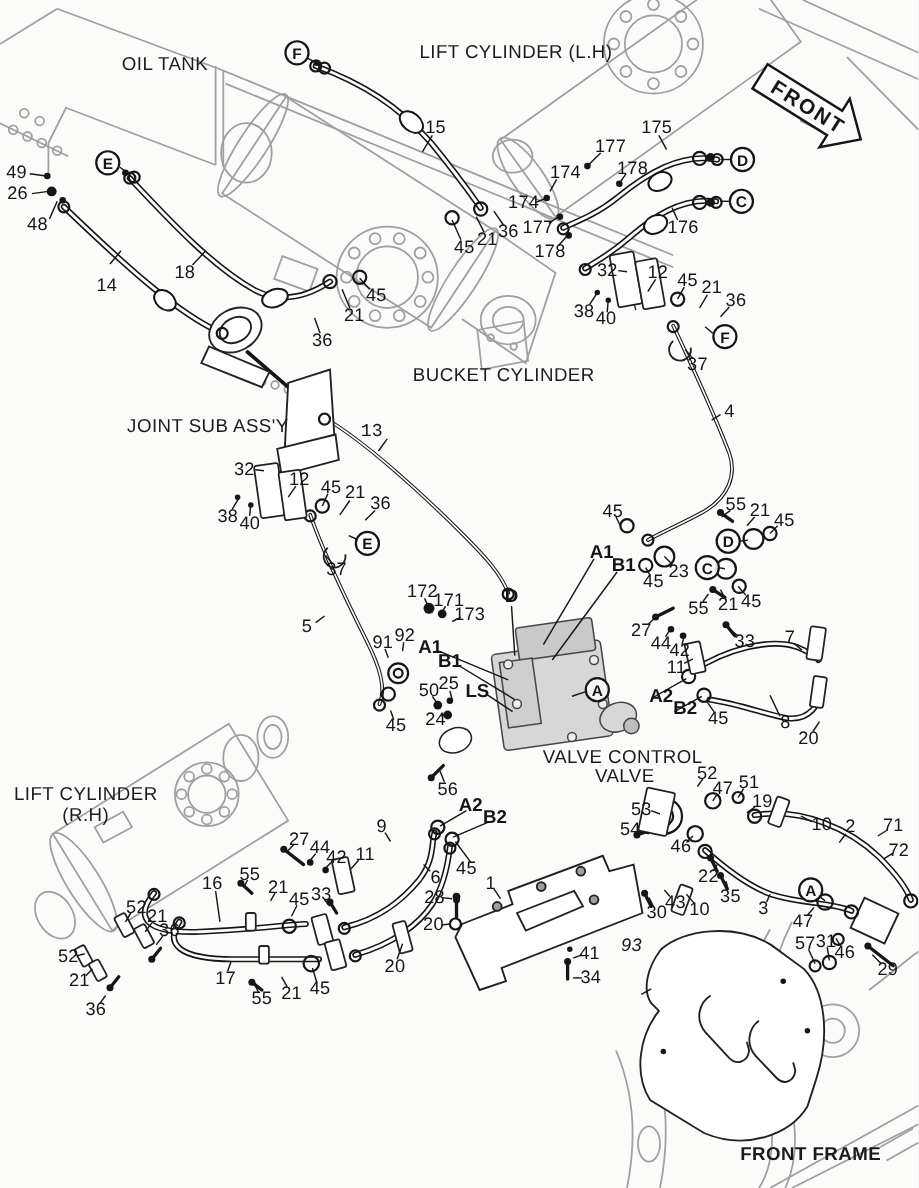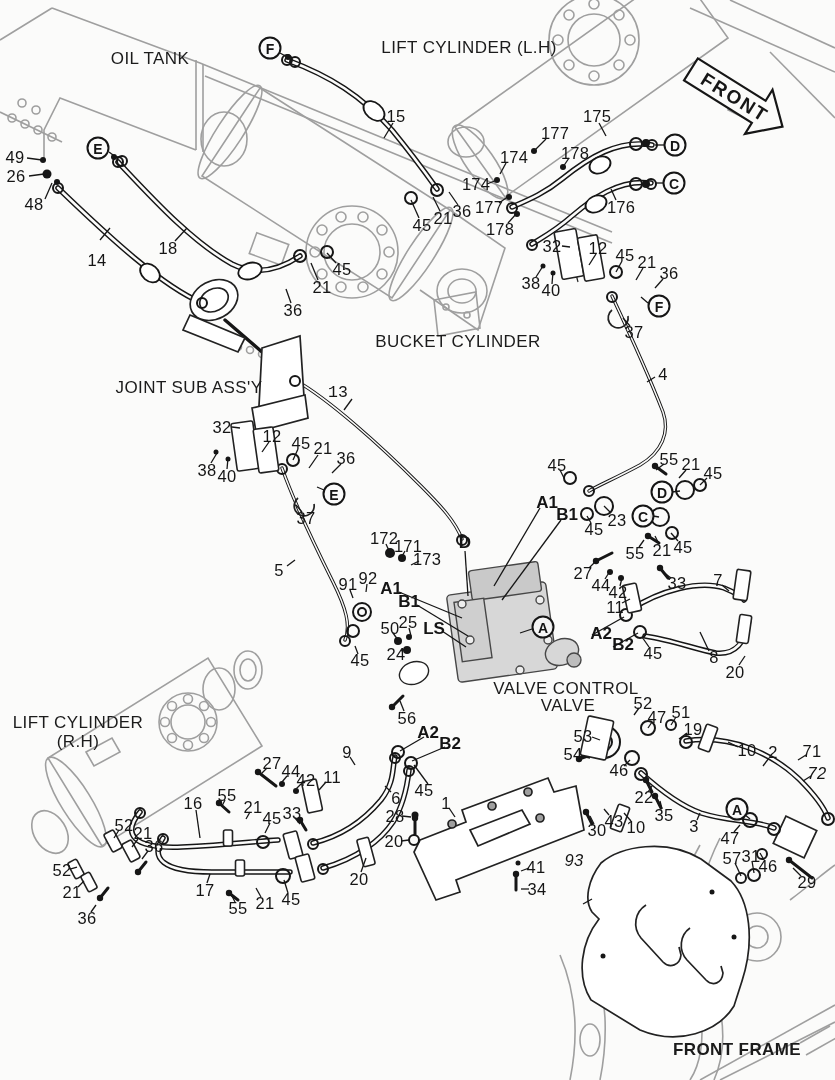--- a/index.html
+++ b/index.html
@@ -594,21 +594,21 @@
       <div class="lbl num" style="left: 573px; top: 754px;">54</div>
       <div class="lbl num" style="left: 619px; top: 770px;">46</div>
       <div class="lbl num" style="left: 644px; top: 797px;">22</div>
       <div class="lbl num" style="left: 664px; top: 815px;">35</div>
       <div class="lbl num" style="left: 597px; top: 830px;">30</div>
       <div class="lbl num" style="left: 614px; top: 821px;">43</div>
       <div class="lbl num" style="left: 636px; top: 827px;">10</div>
       <div class="lbl num" style="left: 747px; top: 750px;">10</div>
       <div class="lbl num" style="left: 773px; top: 752px;">2</div>
       <div class="lbl num" style="left: 812px; top: 751px;">71</div>
-      <div class="lbl num" style="left: 817px; top: 773px; font-style: italic;">72</div>
+      <div class="lbl num" style="left: 817px; top: 773px;">72</div>
       <div class="lbl num" style="left: 694px; top: 826px;">3</div>
       <div class="lbl num" style="left: 730px; top: 838px;">47</div>
       <div class="lbl num" style="left: 732px; top: 858px;">57</div>
       <div class="lbl num" style="left: 751px; top: 856px;">31</div>
       <div class="lbl num" style="left: 768px; top: 866px;">46</div>
       <div class="lbl num" style="left: 807px; top: 882px;">29</div>
       <div class="lbl num" style="left: 574px; top: 860px; font-style: italic;">93</div>
       <div class="lbl num" style="left: 446px; top: 803px;">1</div>
       <div class="lbl num" style="left: 395px; top: 816px;">28</div>
       <div class="lbl num" style="left: 394px; top: 841px;">20</div>

